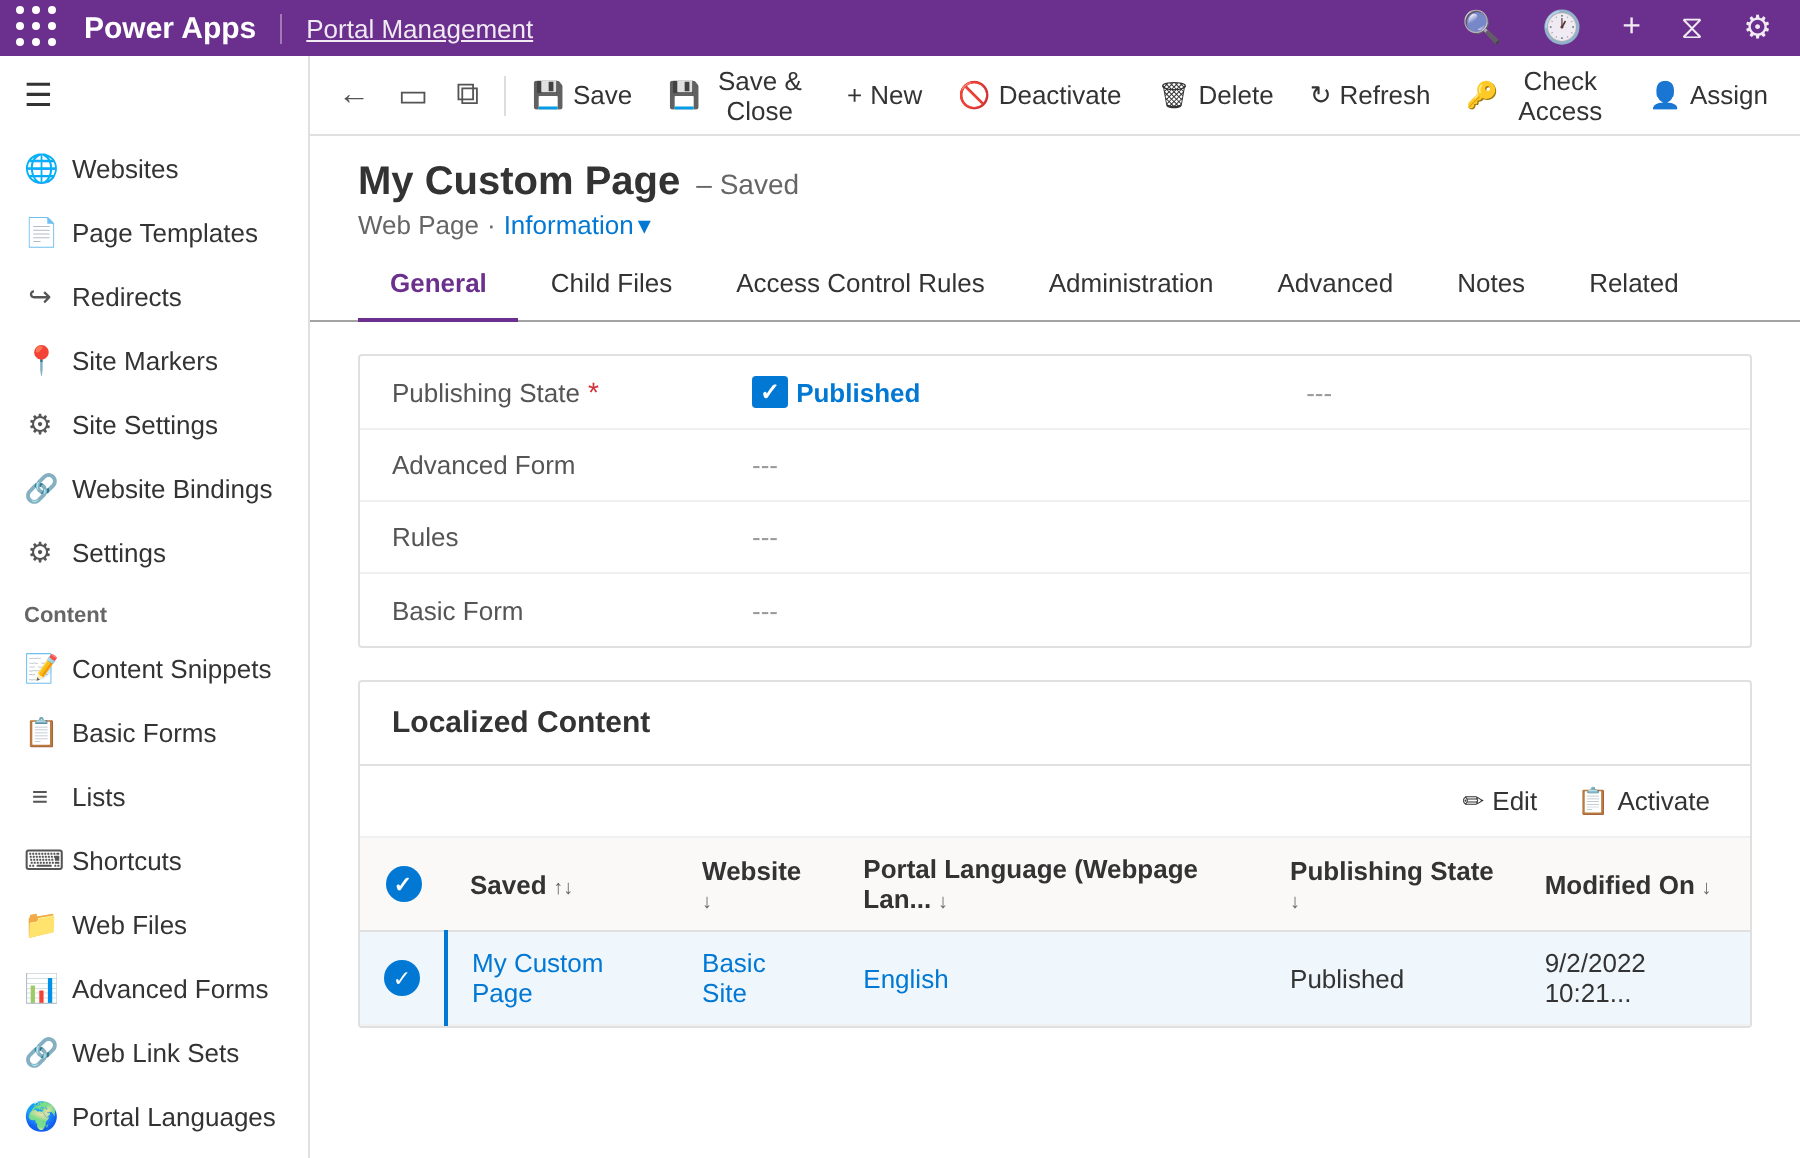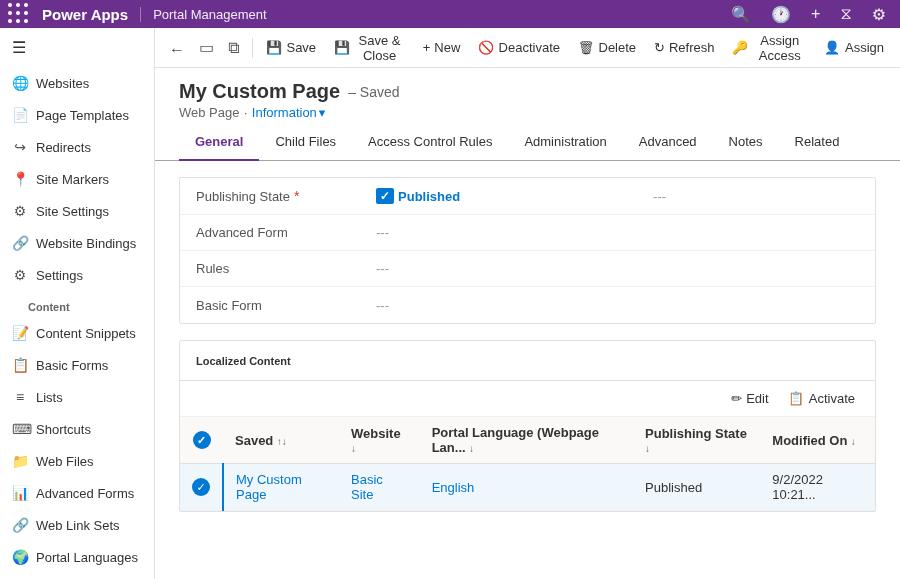--- a/index.html
+++ b/index.html
@@ -12,21 +12,21 @@
       display: flex;
       align-items: center;
       padding: 0 8px;
       gap: 8px;
       color: white;
       flex-shrink: 0;
     }
     .top-nav-grid { display: grid; grid-template-columns: repeat(3,6px); grid-template-rows: repeat(3,6px); gap: 2px; cursor: pointer; }
     .top-nav-grid-dot { width: 4px; height: 4px; background: white; border-radius: 50%; }
     .top-nav-title { font-size: 15px; font-weight: 600; color: white; margin-left: 4px; }
-    .top-nav-app { font-size: 13px; color: white; opacity: 0.9; border-left: 1px solid rgba(255,255,255,0.4); padding-left: 12px; margin-left: 4px; }
+    .top-nav-app { font-size: 13px; color: white; opacity: 0.9; border-left: 1px solid rgba(255,255,255,0.4); padding-left: 12px; margin-left: 4px; text-decoration: underline; }
     .top-nav-spacer { flex: 1; }
     .top-nav-icon { color: white; font-size: 16px; cursor: pointer; padding: 0 6px; opacity: 0.9; }
 
     
     .main-layout { display: flex; flex: 1; overflow: hidden; }
 
     
     .sidebar {
       width: 155px;
       background: #fff;
@@ -41,21 +41,21 @@
       display: flex;
       align-items: center;
       padding: 8px 12px;
       cursor: pointer;
       color: #333;
       gap: 8px;
       font-size: 13px;
     }
     .sidebar-item .si-icon { font-size: 14px; color: #555; width: 16px; text-align: center; }
     .sidebar-section-label {
-      padding: 10px 12px 4px 28px;
+      padding: 10px 12px 4px 12px;
       font-size: 11px;
       font-weight: 700;
       color: #666;
       text-transform: none;
     }
 
     
     .content-area { flex: 1; display: flex; flex-direction: column; overflow: hidden; background: #fff; }
 
     
@@ -117,21 +117,21 @@
     .field-row:last-child { border-bottom: none; }
     .field-label { width: 180px; color: #555; font-size: 13px; display: flex; align-items: center; gap: 4px; flex-shrink: 0; }
     .field-required { color: #d13438; font-size: 14px; }
     .field-value { color: #333; font-size: 13px; }
     .field-value.published { color: #0078d4; font-weight: 600; display: flex; align-items: center; gap: 4px; }
     .field-value.dashes { color: #999; }
 
     
     .localized-section { background: #fff; border: 1px solid #e0e0e0; border-radius: 2px; }
     .localized-header { padding: 12px 16px; border-bottom: 1px solid #e0e0e0; }
-    .localized-title { font-size: 11px; font-weight: 600; color: #333; }
+    .localized-title { font-size: 15px; font-weight: 600; color: #333; }
     .localized-toolbar { display: flex; align-items: center; justify-content: flex-end; padding: 6px 12px; gap: 4px; border-bottom: 1px solid #f0f0f0; }
     .localized-tb-btn { display: flex; align-items: center; gap: 4px; padding: 4px 8px; background: none; border: none; cursor: pointer; font-size: 13px; color: #333; border-radius: 2px; }
 
     
     .data-table { width: 100%; border-collapse: collapse; }
     .data-table th { padding: 8px 12px; text-align: left; font-weight: 600; font-size: 12px; color: #333; border-bottom: 1px solid #e0e0e0; background: #faf9f8; }
     .data-table th .sort-icon { color: #666; font-size: 10px; }
     .data-table td { padding: 8px 12px; font-size: 13px; color: #333; border-bottom: 1px solid #f0f0f0; }
     .data-table .checkbox-col { width: 32px; text-align: center; }
     .table-link { color: #0078d4; text-decoration: none; cursor: pointer; }
@@ -263,21 +263,21 @@
       <button class="tb-btn">
         <span>🗑</span>
         <span>Delete</span>
       </button>
       <button class="tb-btn">
         <span>↻</span>
         <span>Refresh</span>
       </button>
       <button class="tb-btn">
         <span>🔑</span>
-        <span>Assign Access</span>
+        <span>Check Access</span>
       </button>
       <button class="tb-btn">
         <span>👤</span>
         <span>Assign</span>
       </button>
     </div>
 
     <div class="page-header">
       <div class="page-title-row">
         <span class="page-title">My Custom Page</span>

